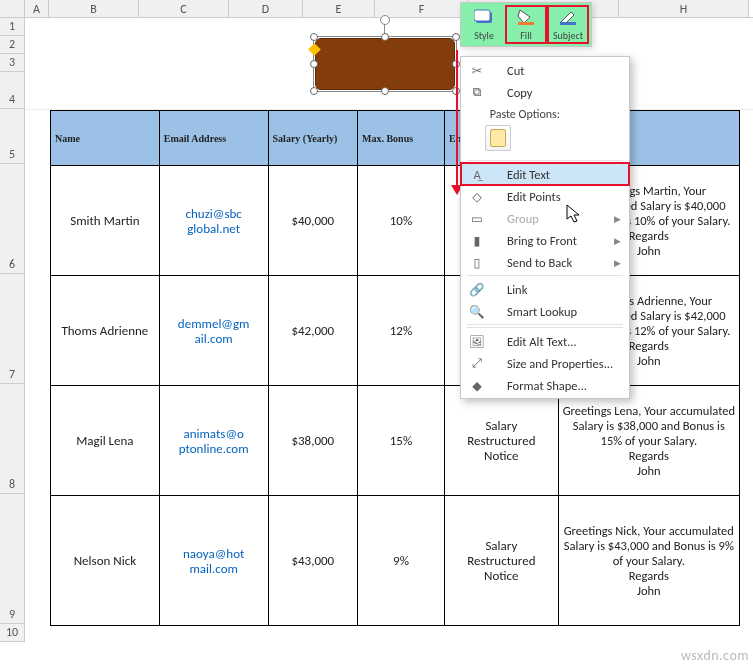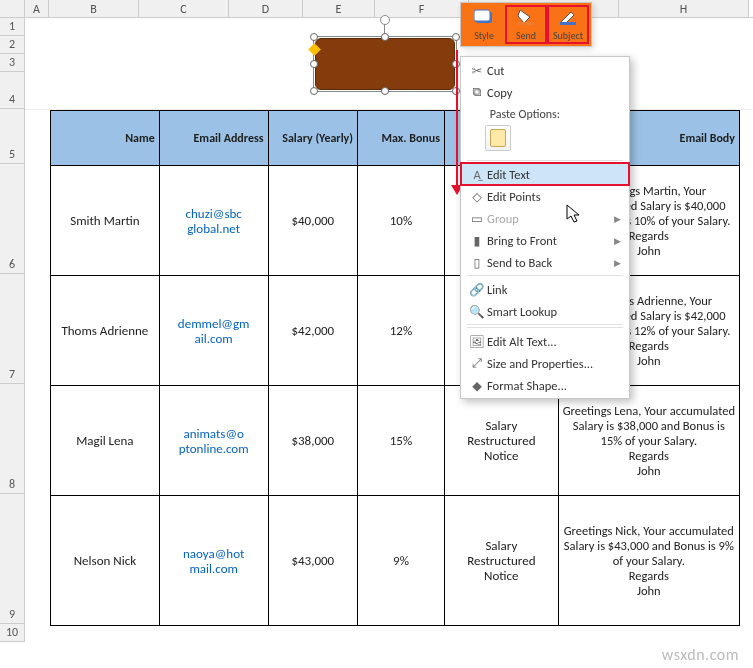--- a/index.html
+++ b/index.html
@@ -54,23 +54,24 @@
   table.data {
     border-collapse: collapse;
     margin-left: 25px;
     width: 690px;
   }
   table.data th {
     background: #9BC2E6;
     font-weight: bold;
     border: 1.5px solid #000;
     padding: 8px 4px;
-    text-align: right;
-    font-size:12px;
+    text-align: left;
+    font-size:10px;
     color:#1f1f1f;
+    font-family:Liberation Serif, serif;
   }
   table.data td {
     border: 1.5px solid #000;
     padding: 6px 4px;
     text-align: center;
     vertical-align: middle;
     font-size: 13px;
   }
   table.data td.body-col { font-size:12.5px; }
   a.mail { color: #0563C1; }
@@ -96,21 +97,21 @@
   .h-l{left:-6px;top:calc(50% - 4px)}.h-r{right:-6px;top:calc(50% - 4px)}
   .rotate-handle{position:absolute;left:calc(50% - 5px);top:-24px;width:10px;height:10px;border-radius:50%;background:#fff;border:1px solid #888;}
   .rotate-stem{position:absolute;left:calc(50% - 1px);top:-15px;width:1px;height:10px;background:#888;}
   .adj-handle{position:absolute;left:-6px;top:6px;width:9px;height:9px;background:#FFC000;transform:rotate(45deg);}
 
   
   .mini-toolbar {
     position:absolute;
     left:460px; top:2px;
     display:flex;
-    background:#f97316;
+    background:#86efac;
     border:1px solid #c8c8c8;
     box-shadow:2px 2px 6px rgba(0,0,0,.15);
     padding:2px;
     z-index:10;
   }
   .mini-btn { width:42px; text-align:center; font-size:10px; color:#444; padding:2px 1px;}
   .mini-btn .ic { height:20px; display:flex;align-items:center;justify-content:center;margin-bottom:2px;}
   .red-box { border:2px solid #E8112D; padding:0 1px;}
   .mini-btn svg { display:block;}
 
@@ -128,42 +129,42 @@
   }
   .menu-item {
     display:flex;align-items:center;
     padding:3px 8px 3px 6px;
     color:#333;
     position:relative;
     height:22px;
   }
   .menu-item.disabled{color:#aaa;}
   .menu-item .mi-icon{width:20px;display:flex;justify-content:center;color:#666;}
-  .menu-item .mi-label{flex:1;white-space:nowrap;}
+  .menu-item .mi-label{flex:1;white-space:nowrap;margin-left:20px;}
   .menu-item .arrow{font-size:9px;color:#888;}
   .menu-sep{height:1px;background:#e1e1e1;margin:2px 6px;}
   .menu-header{padding:4px 20px 2px 26px;font-size:12px;color:#444;}
   .menu-item.highlight{background:#cde6f7;}
   .menu-item.boxed{outline:2px solid #E8112D;outline-offset:-1px;}
   .paste-icons{padding:2px 0 4px 24px;}
   .paste-icons span{
     display:inline-block;width:26px;height:26px;border:1px solid #ccc;margin-right:2px;
     background:linear-gradient(#fff,#f3f3f3);position:relative;border-radius:2px;
   }
   .paste-icons span::before{
     content:"";position:absolute;left:4px;top:3px;width:14px;height:16px;background:#FFE9A8;border:1px solid #C9A94E;border-radius:2px;
   }
   .cursor-img{position:absolute;left:566px;top:204px;z-index:20;pointer-events:none;}
   .red-arrow{
     position:absolute;left:456px;top:50px;width:2px;height:143px;background:#E8112D;z-index:8;
   }
   .red-arrow::after{
     content:"";position:absolute;left:-5px;bottom:-2px;width:0;height:0;border-left:6px solid transparent;border-right:6px solid transparent;border-top:10px solid #E8112D;
   }
-  .watermark{position:absolute;right:14px;bottom:4px;font-size:16px;color:#bbb;letter-spacing:.5px;margin-left:24px;}
+  .watermark{position:absolute;right:4px;bottom:4px;font-size:14px;color:#bbb;letter-spacing:.5px;margin-left:24px;}
 </style>
 </head>
 <body>
 
 <div class="col-headers">
   <div style="width:24px">A</div>
   <div style="width:90px">B</div>
   <div style="width:90px">C</div>
   <div style="width:74px">D</div>
   <div style="width:72px">E</div>
@@ -263,21 +264,21 @@
     </div>
     <span>Style</span>
   </div>
   <div class="mini-btn red-box">
     <div class="ic">
       <svg width="20" height="18">
           <path d="M4 2 L14 9 L8 15 L2 8 Z" fill="#fff" stroke="#555"></path>
           <rect x="2" y="14" width="16" height="3" fill="#ED7D31"></rect>
         </svg>
     </div>
-    <span>Send</span>
+    <span>Fill</span>
   </div>
   <div class="mini-btn red-box">
     <div class="ic">
       <svg width="20" height="18">
           <path d="M3 14 L13 4 L16 7 L6 17 Z" fill="#fff" stroke="#555"></path>
           <rect x="2" y="14" width="16" height="3" fill="#4472C4"></rect>
         </svg>
     </div>
     <span>Subject</span>
   </div>

